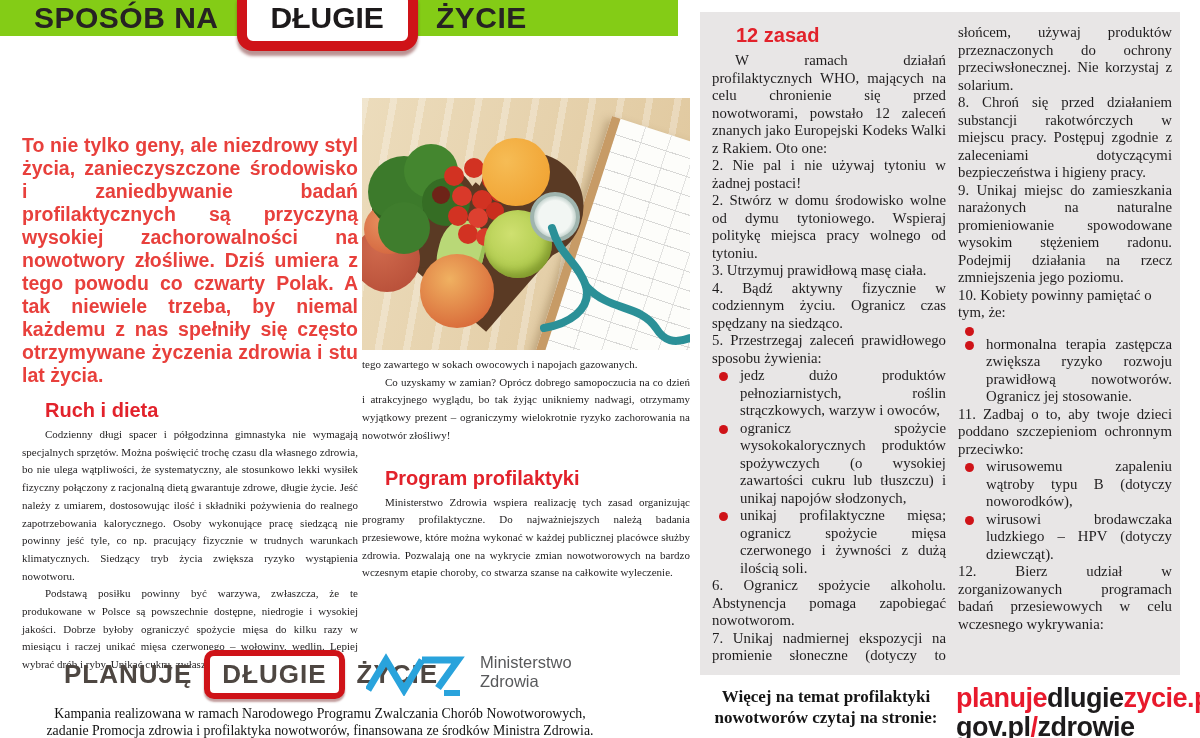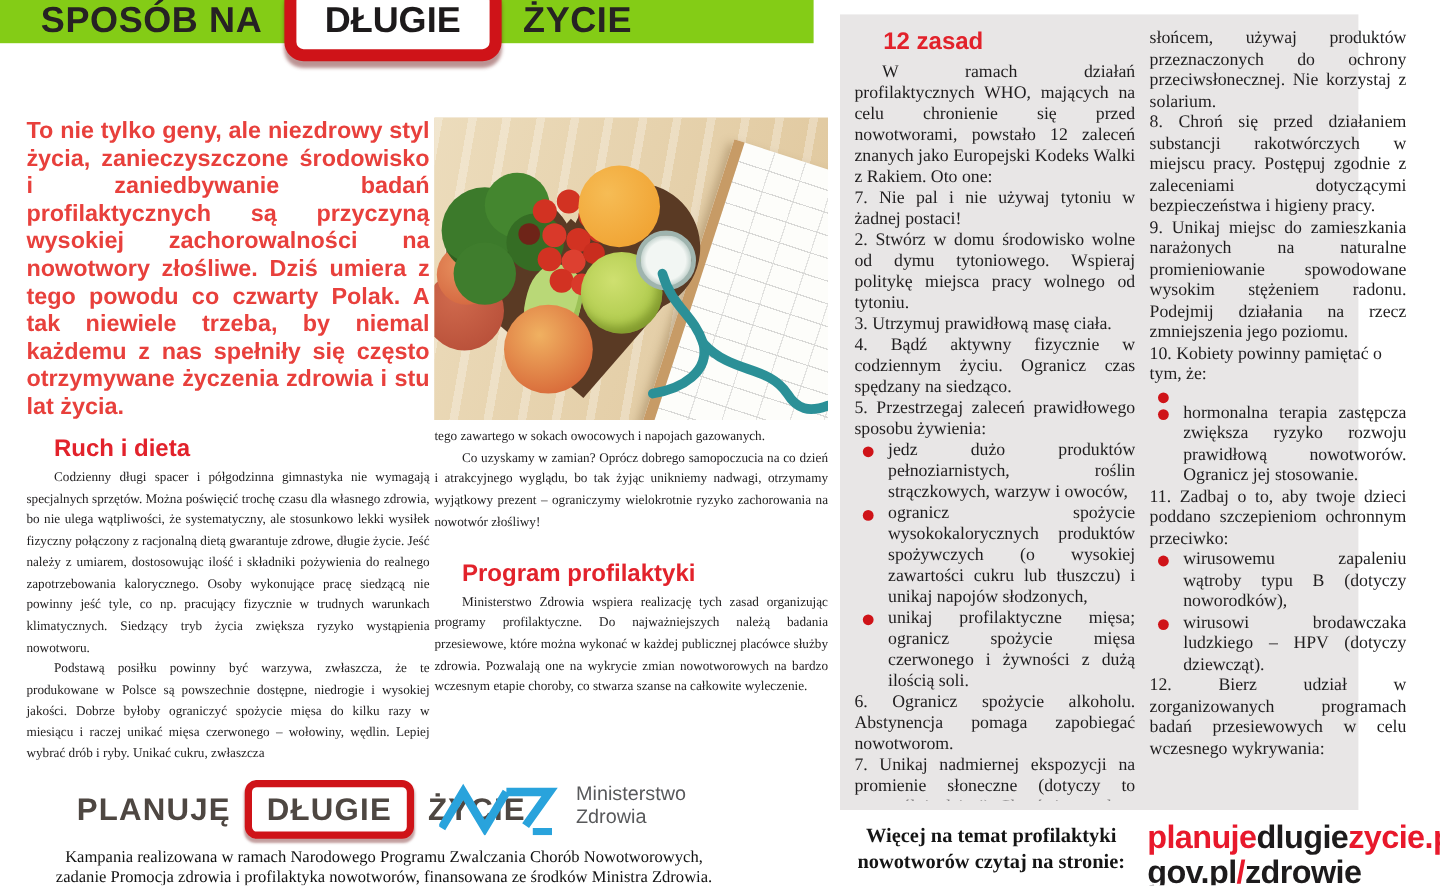--- a/index.html
+++ b/index.html
@@ -11,21 +11,21 @@
   .title-txt{font:bold 30px "Liberation Sans", sans-serif;color:#262223;letter-spacing:.5px;white-space:nowrap;}
   .t1{margin-left:34px;}
   .red-box{margin:0 18px;background:#fff;border:10px solid #cf1318;border-radius:16px;
            padding:6px 24px;box-shadow:0 5px 3px rgba(104,16,16,.45);
            font:bold 30px "Liberation Sans", sans-serif;color:#1d1a1b;white-space:nowrap;}
   
   .p{margin:0;text-align:justify;}
   .ind{text-indent:23px;}
   .col-serif{font-size:11px;line-height:17.7px;color:#1f1d1e;}
   .h-red{font:bold 20px/22px "Liberation Sans", sans-serif;color:#e2222b;margin:12px 0 5px 23px;}
-  .intro-red{font:bold 19.5px/23px "Liberation Sans", sans-serif;color:#e8403c;text-align:justify;}
+  .intro-red{font:bold 19.5px/23px "Liberation Sans", sans-serif;color:#e8403c;text-align:justify;margin-top:36px;}
   .li{display:flex;margin:0;}
   .dot{flex:0 0 9px;width:9px;height:9px;border-radius:50%;background:#cf1318;margin:5px 12px 0 7px;}
   .li-t{flex:1;text-align:justify;}
   
   #col1{position:absolute;left:22px;top:98px;width:336px;}
   #photo{position:absolute;left:362px;top:98px;width:328px;height:252px;overflow:hidden;
          background:#e6d2ac;}
   .wood{position:absolute;inset:0;background:
         repeating-linear-gradient(100deg, rgba(255,255,255,.28) 0 7px, rgba(0,0,0,0) 7px 28px),
         linear-gradient(110deg,#ecdcbc,#dfc69b);}
@@ -47,21 +47,21 @@
   
   .planuje-logo{position:absolute;left:64px;top:650px;height:48px;display:flex;align-items:center;
                 font:bold 26px "Liberation Sans", sans-serif;color:#4e4742;letter-spacing:1px;}
   .small-red-box{border:6px solid #cf1318;border-radius:10px;padding:3px 12px;margin:0 12px;
                  background:#fff;box-shadow:0 3px 2px rgba(104,16,16,.4);color:#4e4742;}
   .mz-logo{position:absolute;left:366px;top:648px;display:flex;align-items:center;gap:10px;}
   .mz-txt{font:16.5px/19px "Liberation Sans", sans-serif;color:#58595b;}
   .campaign{position:absolute;left:40px;top:706px;width:560px;text-align:center;
             font:13.8px/16.5px "Liberation Serif", serif;color:#111;}
   
-  #panel{position:absolute;left:700px;top:12px;width:432px;height:663px;background:#e8e6e6;}
+  #panel{position:absolute;left:700px;top:12px;width:480px;height:663px;background:#e8e6e6;}
   #colA{position:absolute;left:12px;top:10px;width:234px;height:645px;overflow:hidden;}
   #colB{position:absolute;left:258px;top:12px;width:214px;height:643px;overflow:hidden;}
   .rcol{font-size:14.8px;line-height:17.5px;color:#1f1d1e;}
   .note{position:absolute;left:700px;top:686px;width:252px;text-align:center;
         font:bold 17px/21px "Liberation Serif", serif;color:#151515;}
   .urls{position:absolute;left:956px;top:684px;font:bold 27px/29px "Liberation Sans", sans-serif;letter-spacing:-.5px;}
   .seg-r{color:#e8192c;} .seg-k{color:#1d1b1c;}
 </style>
 </head>
 <body>
@@ -146,21 +146,21 @@
 
   <div class="campaign">
     <div>Kampania realizowana w ramach Narodowego Programu Zwalczania Chorób Nowotworowych,</div>
     <div>zadanie Promocja zdrowia i profilaktyka nowotworów, finansowana ze środków Ministra Zdrowia.</div>
   </div>
 
   <div id="panel">
     <div id="colA" class="rcol">
       <h2 class="h-red" style="margin:2px 0 6px 24px;">12 zasad</h2>
       <p class="p ind">W ramach działań profilaktycznych WHO, mających na celu chronienie się przed nowotworami, powstało 12 zaleceń znanych jako Europejski Kodeks Walki z Rakiem. Oto one:</p>
-      <p class="p">7. Nie pal i nie używaj tytoniu w żadnej postaci!</p>
+      <p class="p">2. Nie pal i nie używaj tytoniu w żadnej postaci!</p>
       <p class="p">2. Stwórz w domu środowisko wolne od dymu tytoniowego. Wspieraj politykę miejsca pracy wolnego od tytoniu.</p>
       <p class="p" style="text-align:left;">3. Utrzymuj prawidłową masę ciała.</p>
       <p class="p">4. Bądź aktywny fizycznie w codziennym życiu. Ogranicz czas spędzany na siedząco.</p>
       <p class="p">5. Przestrzegaj zaleceń prawidłowego sposobu żywienia:</p>
       <div class="li">
         <span class="dot"></span>
         <span class="li-t">jedz dużo produktów pełnoziarnistych, roślin strączkowych, warzyw i owoców,</span>
       </div>
       <div class="li">
         <span class="dot"></span>

